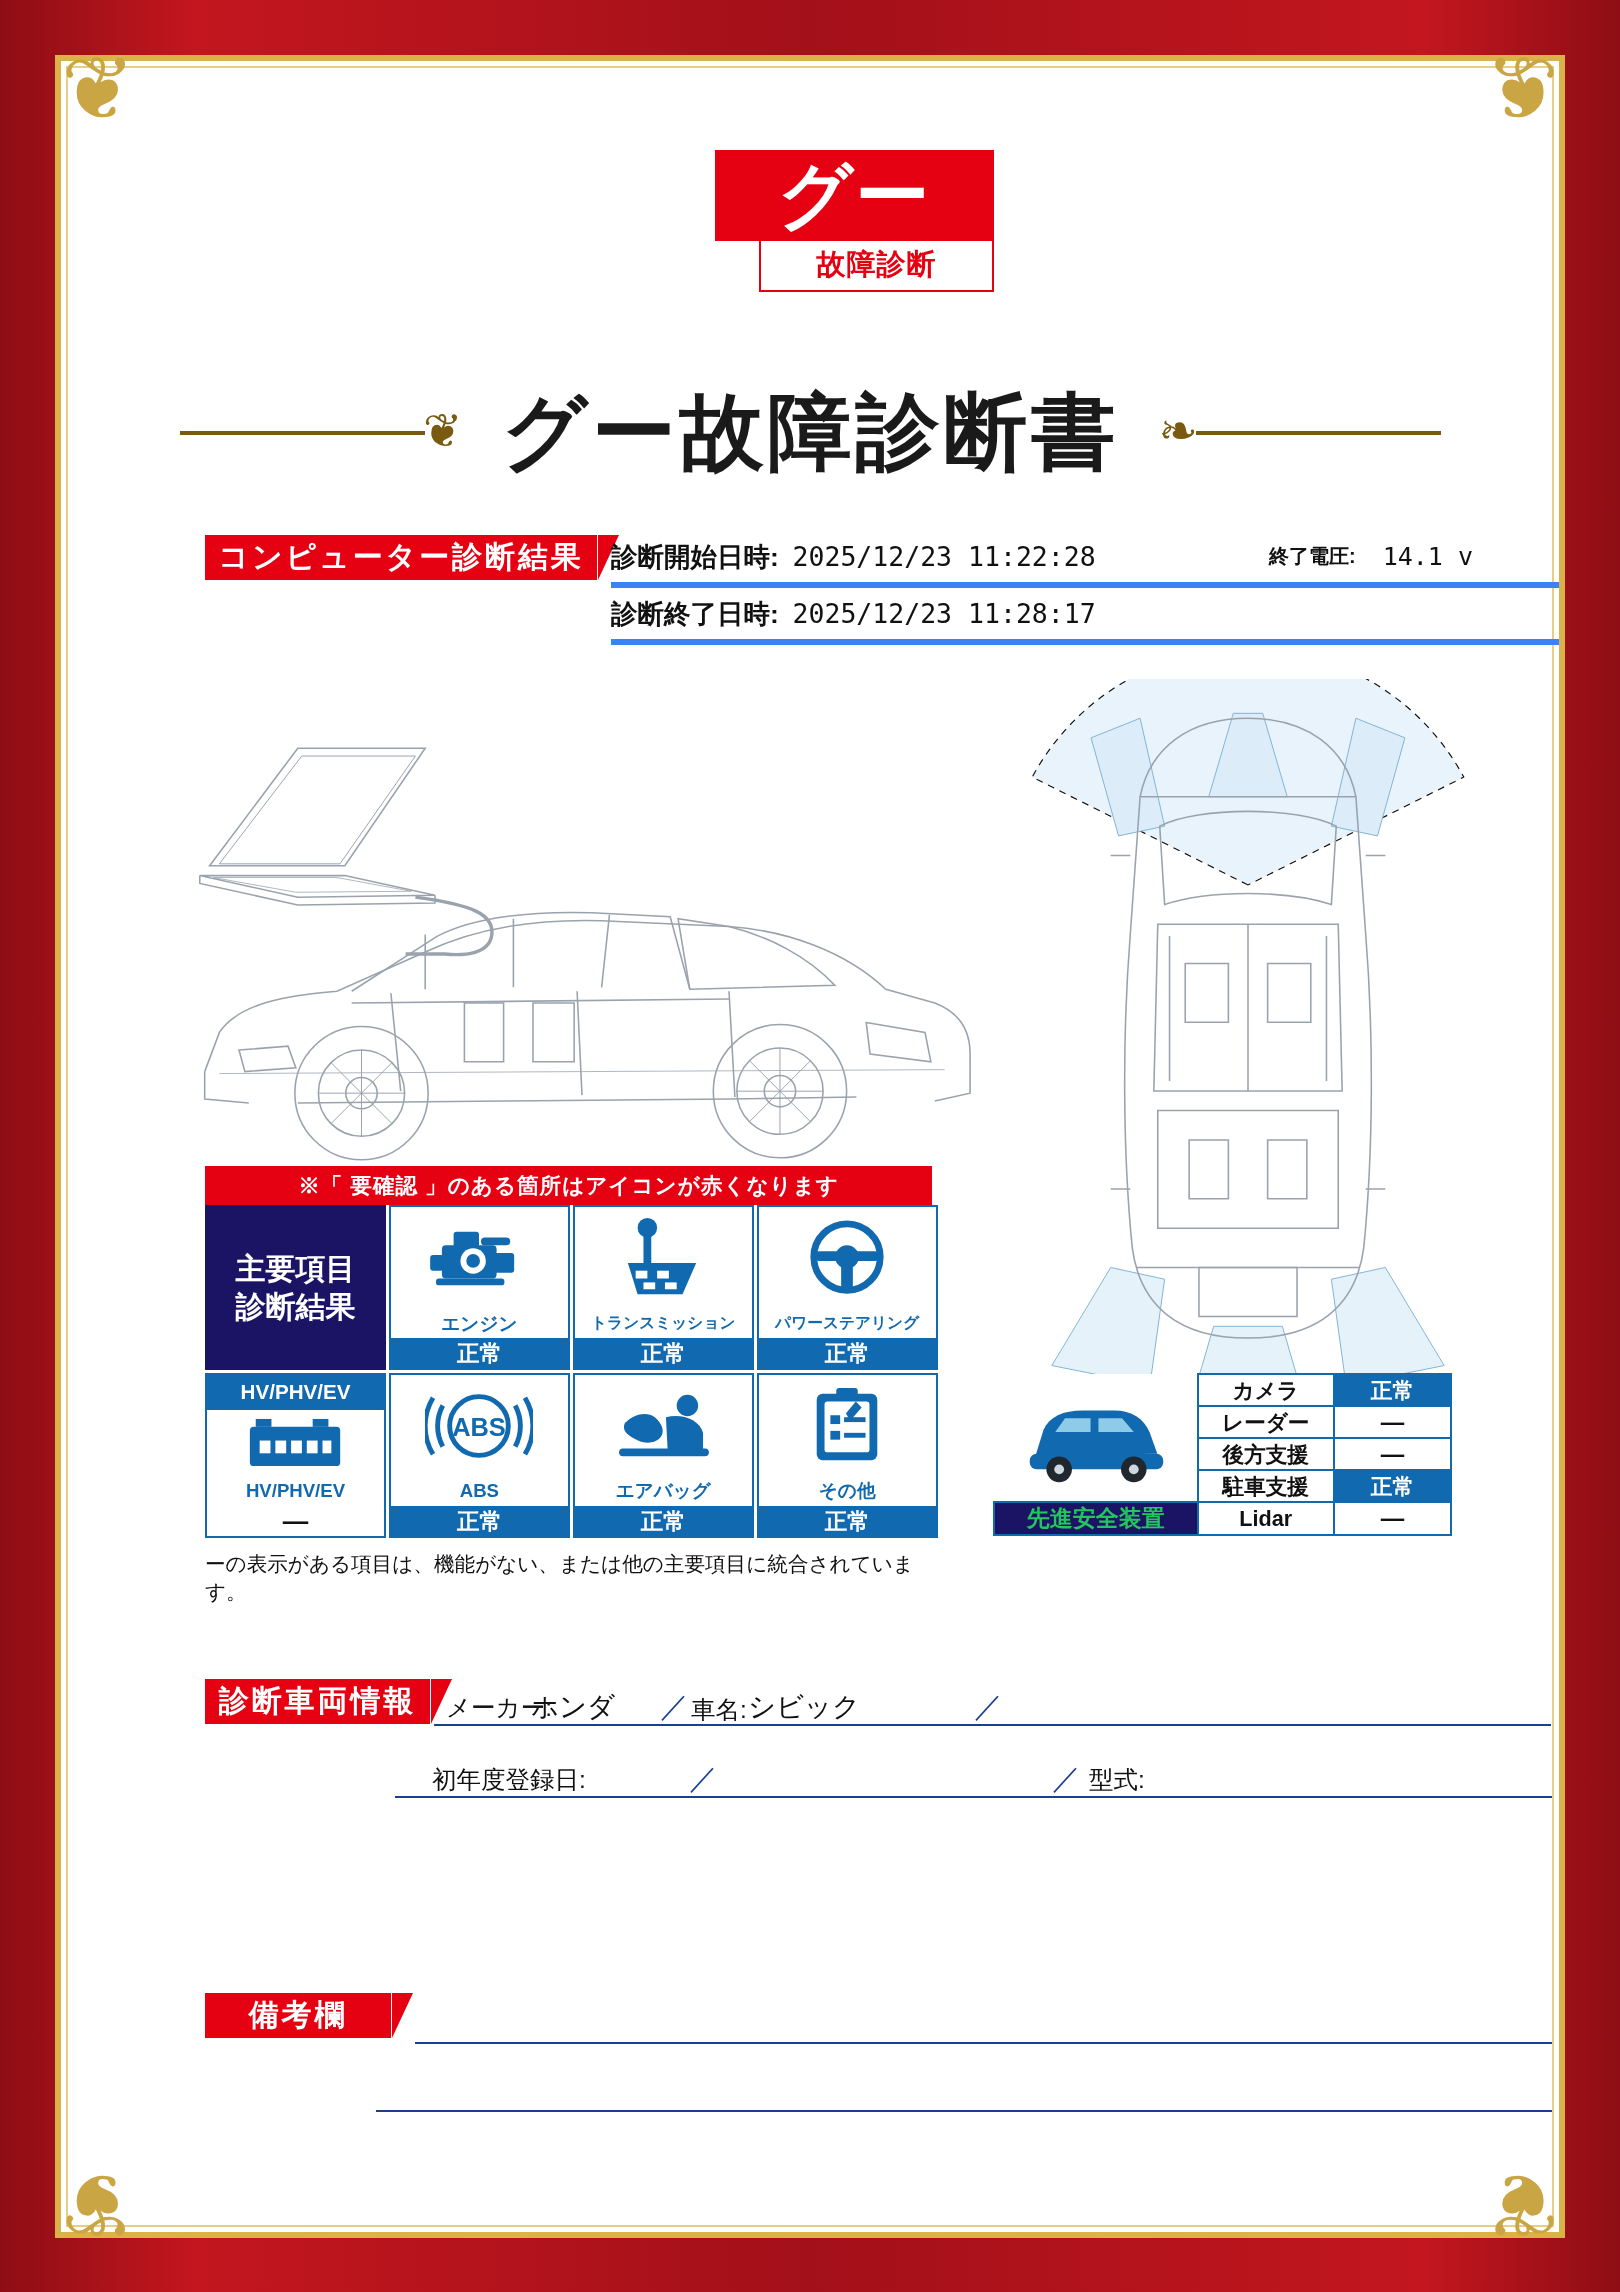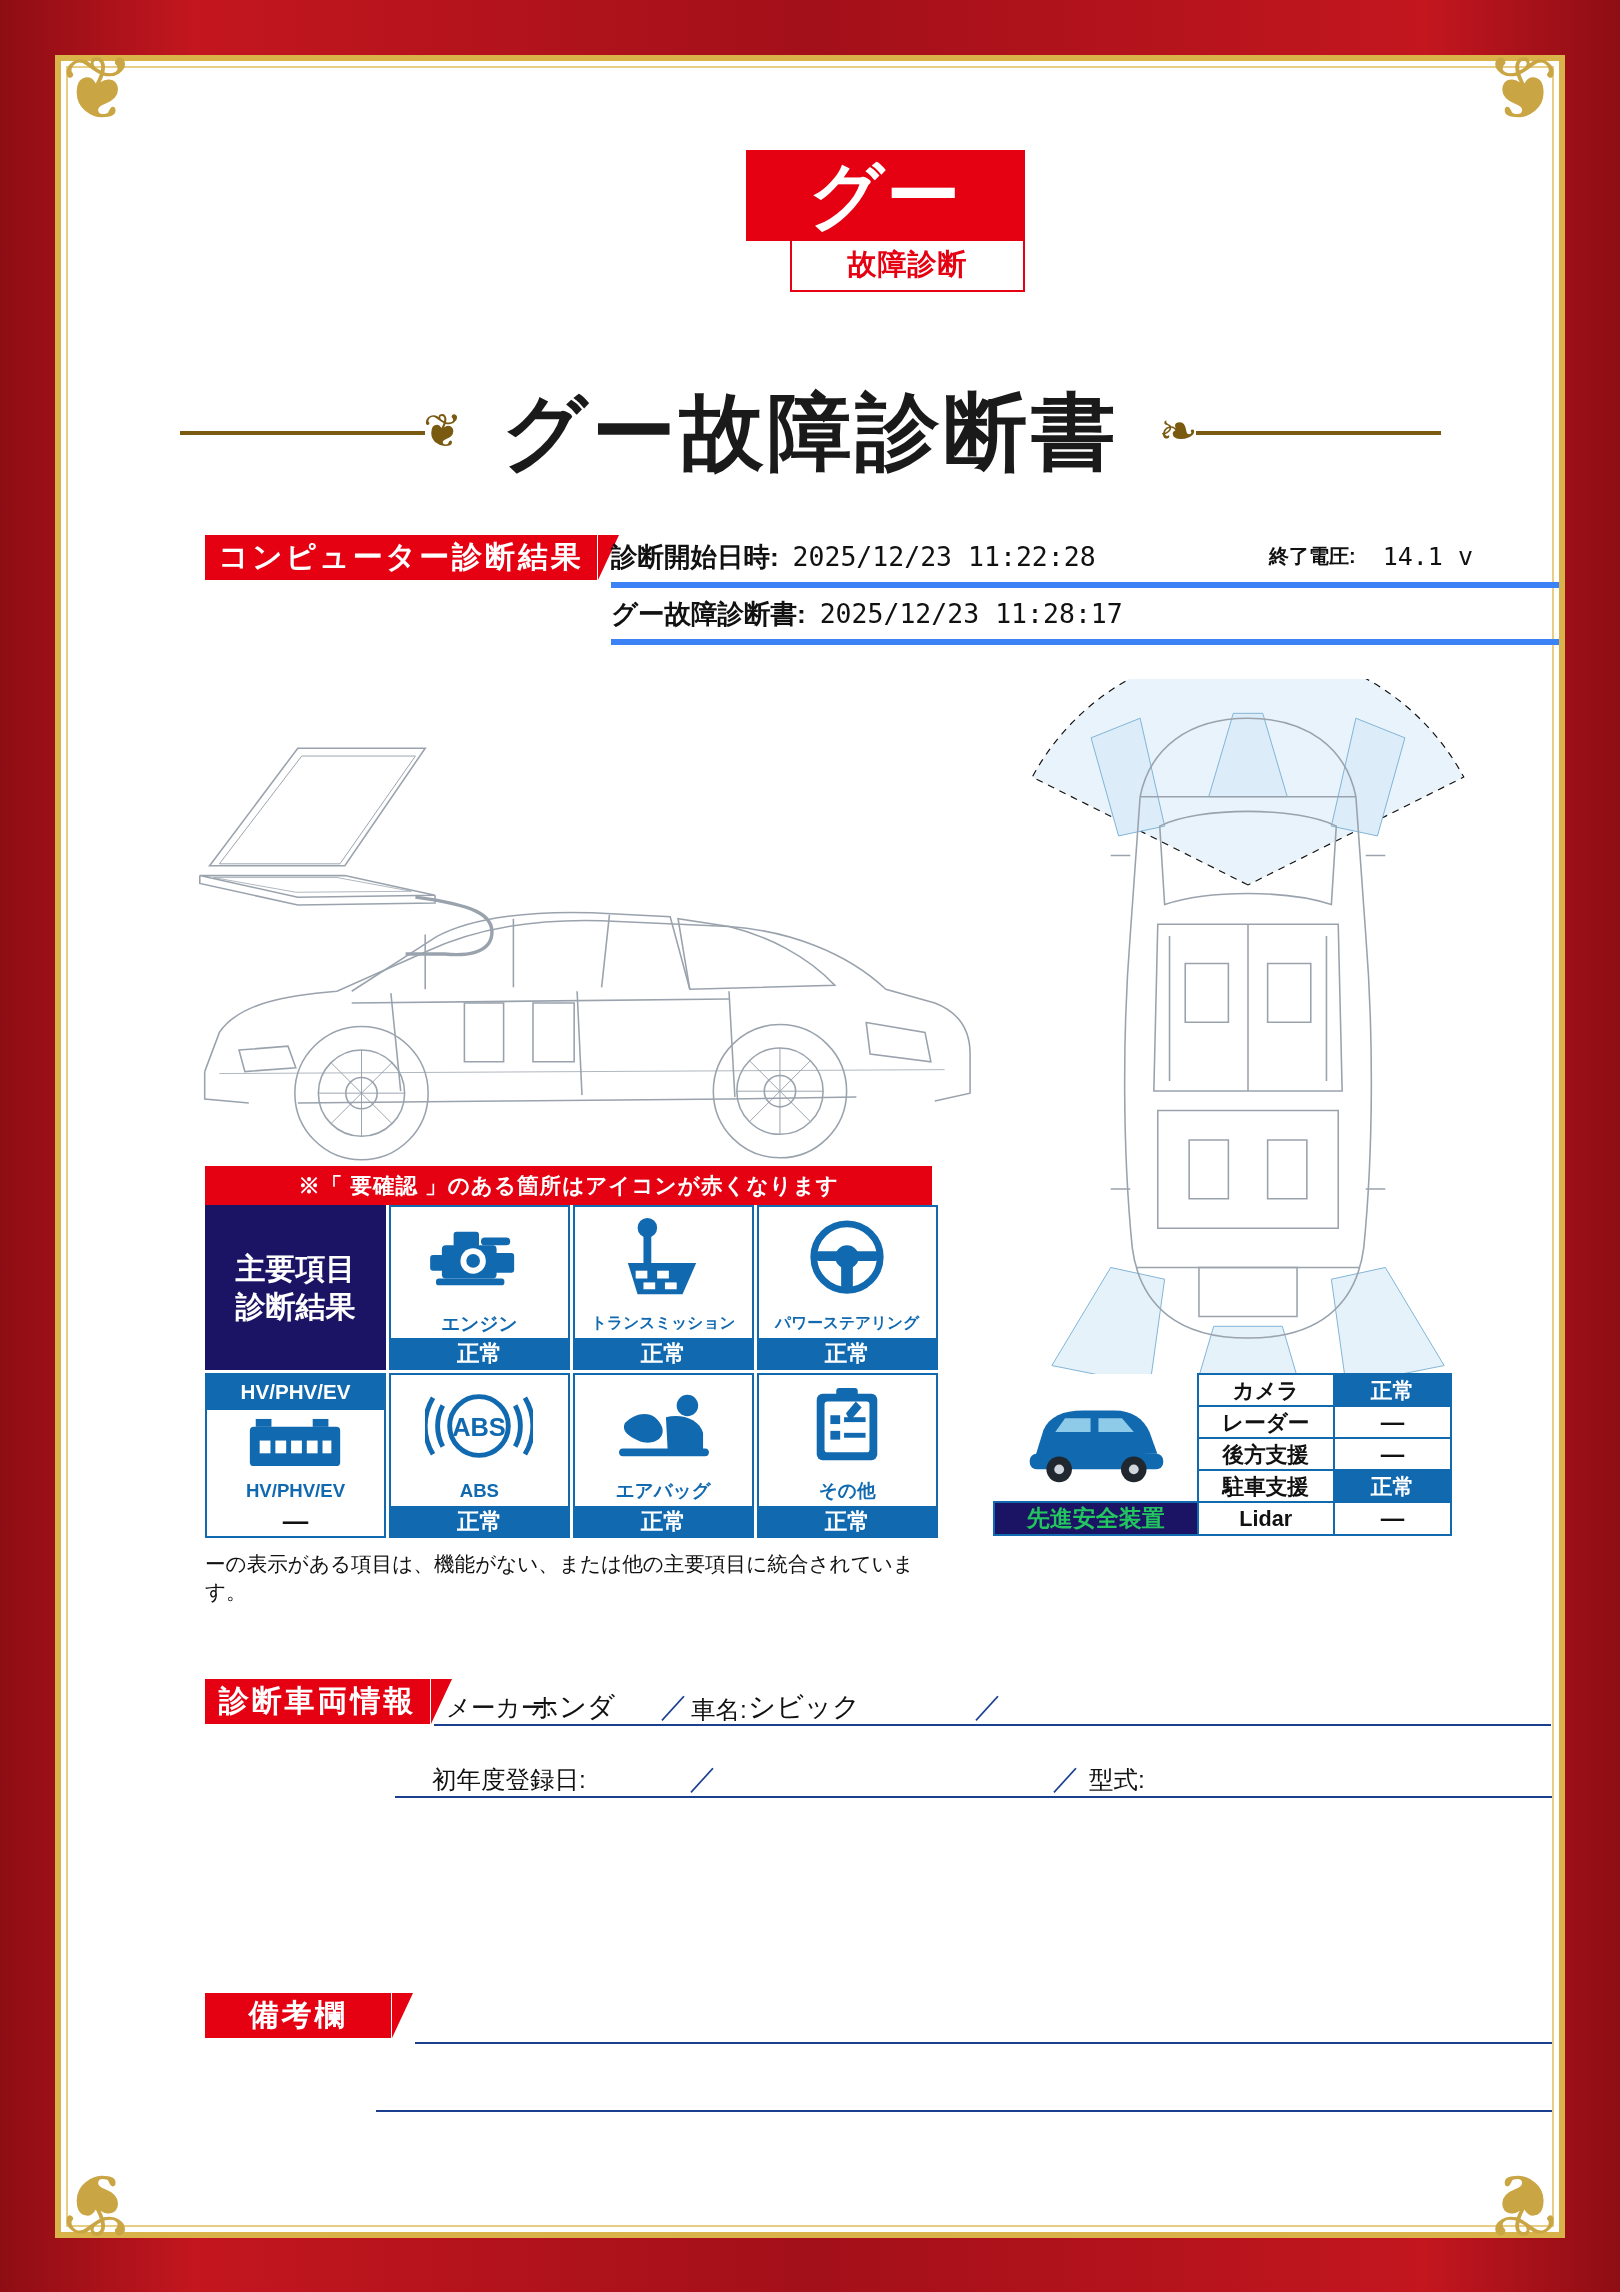--- a/index.html
+++ b/index.html
@@ -36,21 +36,21 @@
   .corner.bl { left: 51px; bottom: 47px; transform: scaleY(-1); }
   .corner.br { right: 51px; bottom: 47px; transform: scale(-1,-1); }
 
   .sheet {
     position: absolute; left: 62px; top: 62px; width: 1497px; height: 2169px;
     overflow: hidden;
   }
 
   
   .logo-wrap {
-    position: absolute; left: 684px; top: 88px; width: 279px; height: 142px;
+    position: absolute; left: 653px; top: 88px; width: 279px; height: 142px;
     text-align: center;
   }
   .logo-top {
     background: #e50012; color: #fff; height: 91px; line-height: 91px;
     font-size: 74px; font-weight: bold; letter-spacing: 2px;
     font-family: "DejaVu Sans", sans-serif;
   }
   .logo-bottom {
     background: #fff; color: #e50012; height: 51px; line-height: 47px;
     font-size: 29px; font-weight: bold; border: 2.9px solid #e50012; border-top: none;
@@ -206,21 +206,21 @@
     <div class="diag-lines">
       <div class="diag-line">
         <span class="lbl">診断開始日時:</span>
         <span class="val">2025/12/23 11:22:28</span>
         <span class="volt">
           <span class="lbl">終了電圧:</span>
           <span class="val">14.1 v</span>
         </span>
       </div>
       <div class="diag-line">
-        <span class="lbl">グー故障診断書:</span>
+        <span class="lbl">診断終了日時:</span>
         <span class="val">2025/12/23 11:28:17</span>
       </div>
     </div>
   </div>
 
   <div class="illus-left">
     <svg viewBox="0 0 820 500" width="804" height="490">
       <g fill="none" stroke="#9aa3ad" stroke-width="1.6">
 
         <path d="M30 160 L120 40 L250 40 L168 160 Z"></path>

